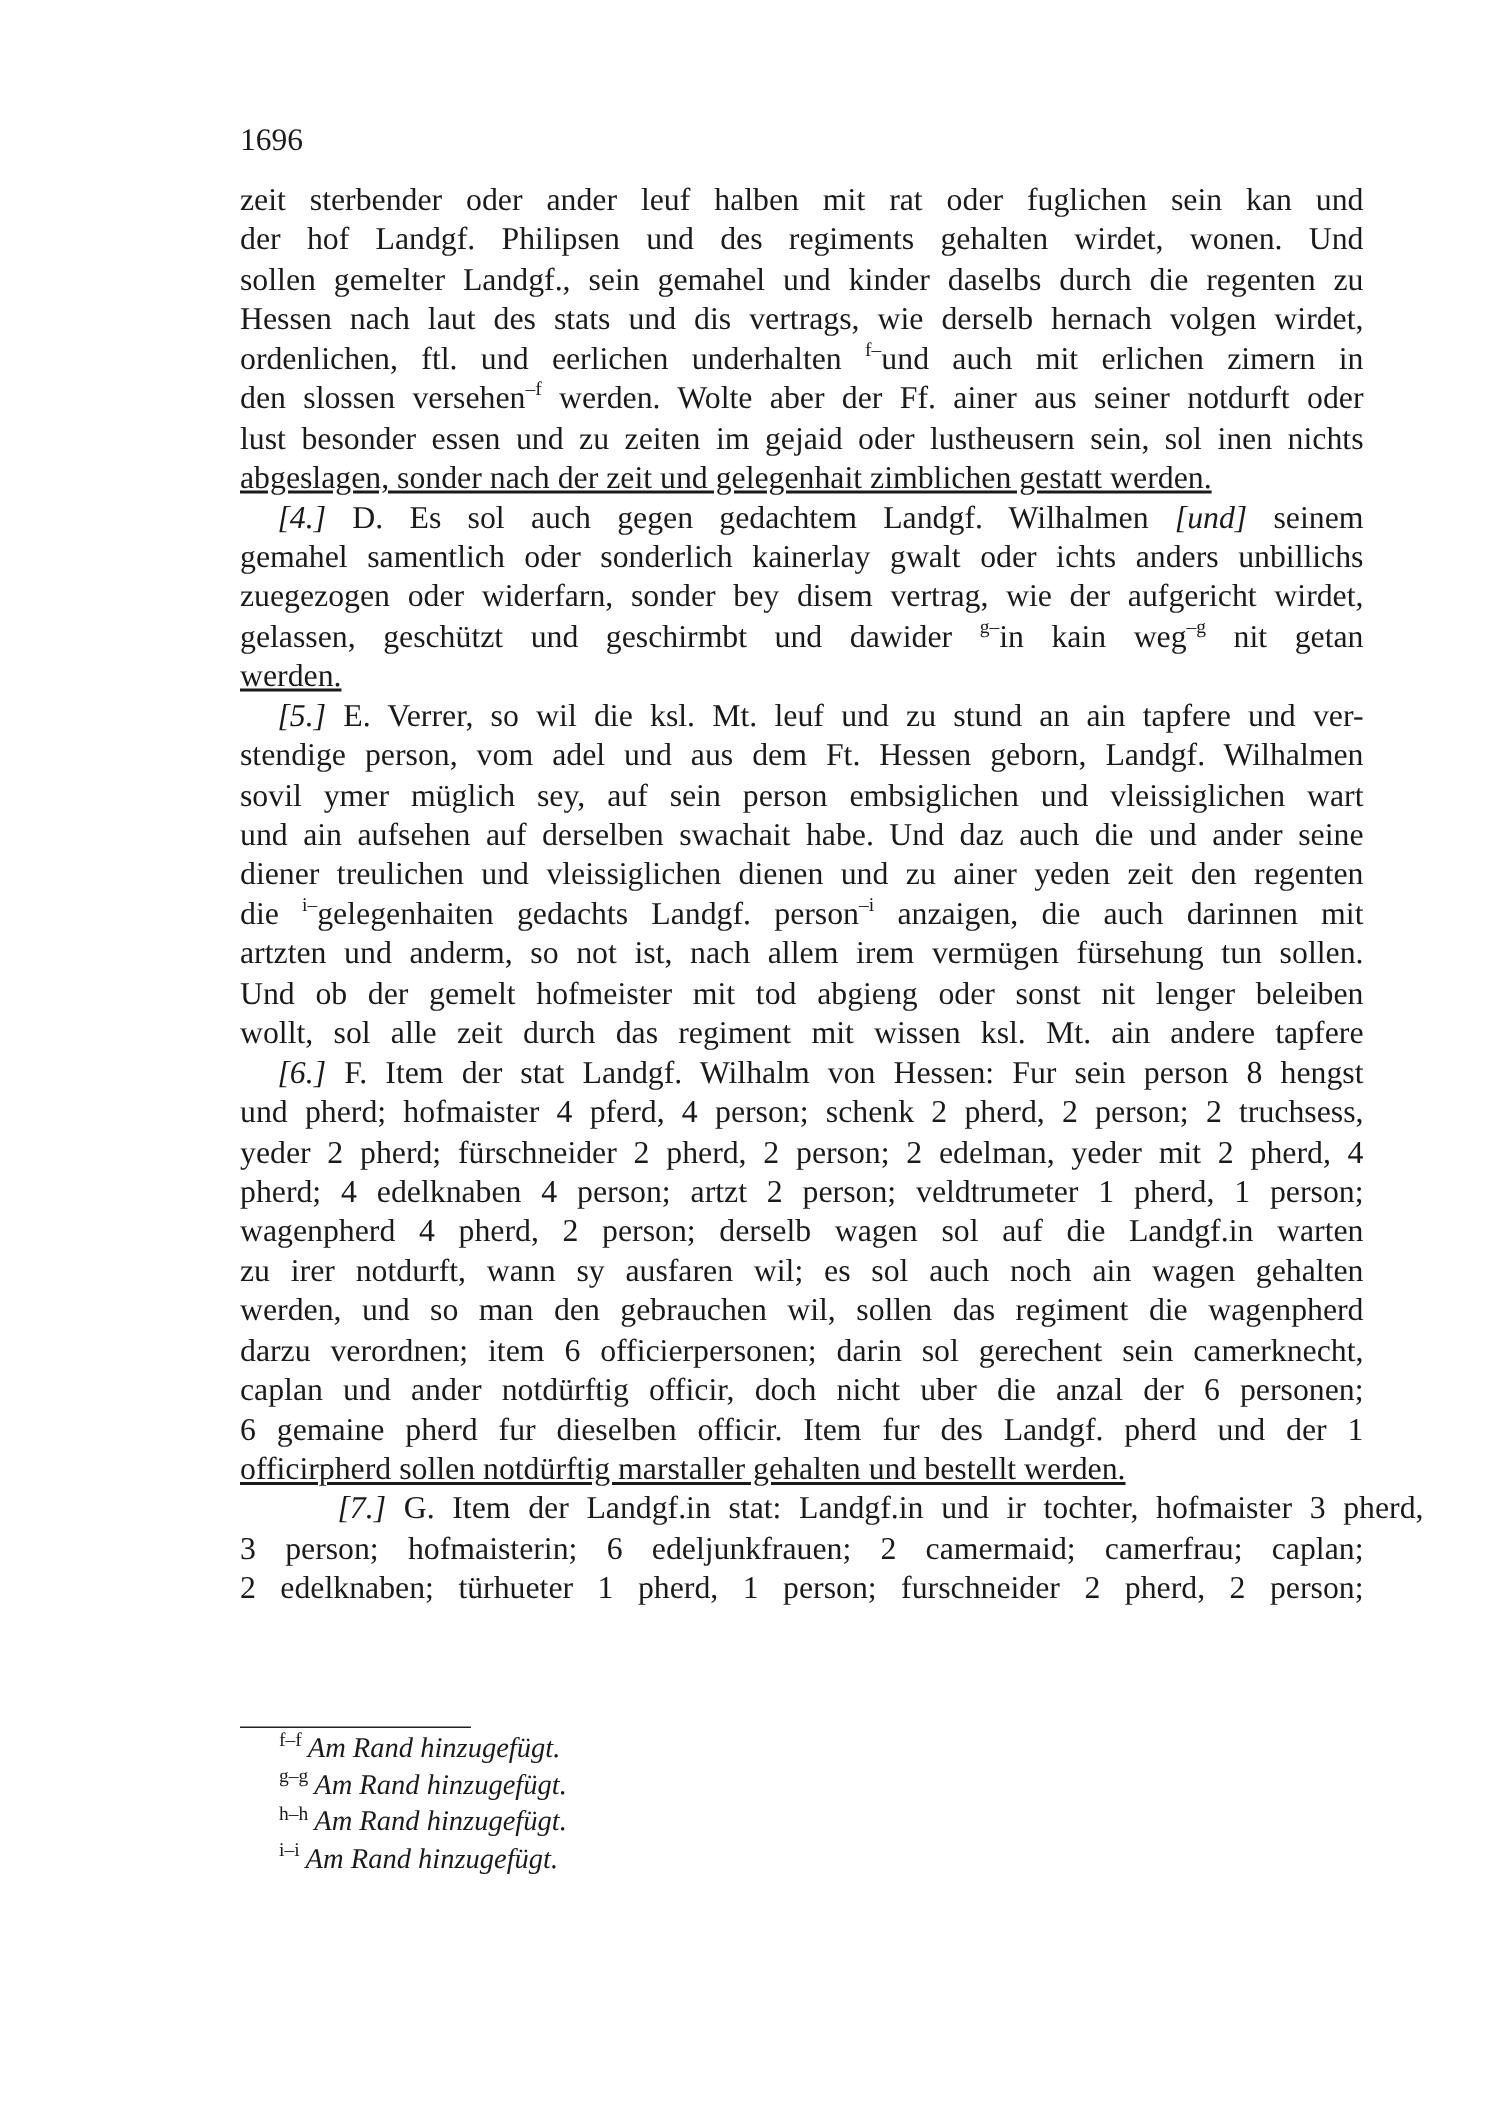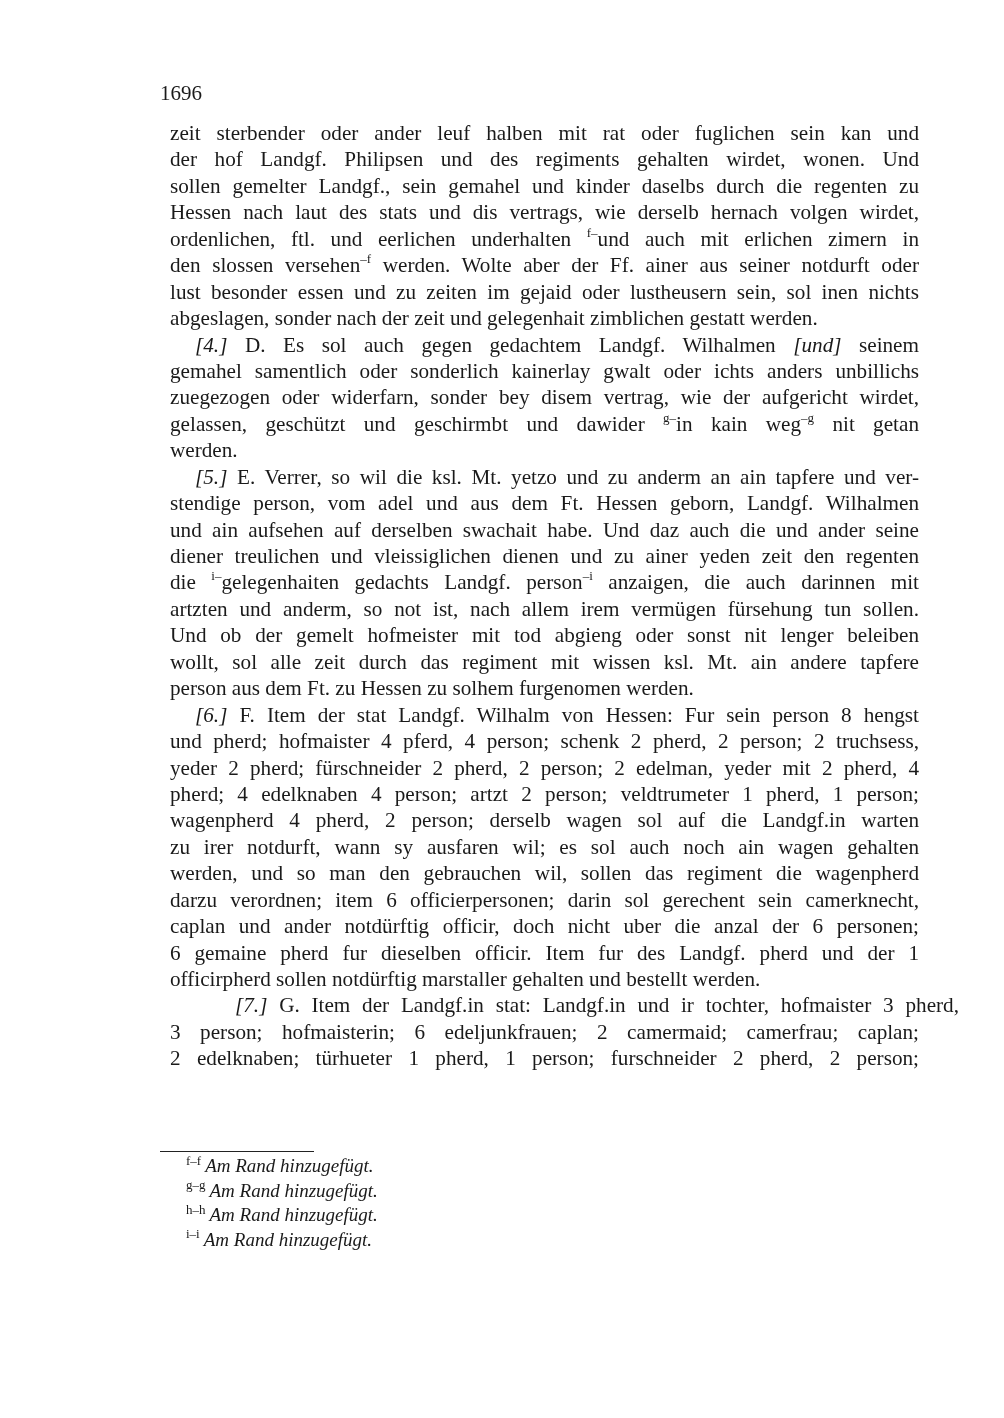--- a/index.html
+++ b/index.html
@@ -3,26 +3,26 @@
   <meta charset="utf-8">
   <style>
     html, body { margin: 0; padding: 0; background: #ffffff; }
     body { width: 1004px; height: 1418px; position: relative; overflow: hidden;
       font-family: "Liberation Serif", "DejaVu Serif", serif; color: #1a1a1a; }
     .page { position: absolute; left: 0; top: 0; width: 1004px; height: 992px; }
     .header { position: absolute; top: 80px; left: 160px; width: 750px; height: 26px;
       font-size: 21px; line-height: 26px; }
     .page-number { position: absolute; left: 0; top: 0; }
     .running-title { position: absolute; left: 210px; top: 0; }
-    .body-text { position: absolute; left: 170px; top: 120px; width: 749px; }
+    .body-text { position: absolute; left: 160px; top: 120px; width: 749px; }
     .line { display: block; height: 26.45px; line-height: 26.45px; font-size: 21.2px;
       text-align: justify; text-align-last: justify; white-space: nowrap; overflow: visible; }
     .line.last { text-align-last: left; }
     .line .fill { display: inline-block; width: 100%; text-align: justify; text-align-last: justify; }
-    .line.last .fill { text-align-last: left; }
+    .line.last .fill { text-align-last: left; text-decoration: underline; }
     .indent { padding-left: 25px; }
     .it { font-style: italic; }
     sup { font-size: 13px; line-height: 0; position: relative; top: -1px; vertical-align: super; }
     .footnote-rule { position: absolute; left: 160px; top: 1151px; width: 154px; height: 1px; background: #222; }
     .footnotes { position: absolute; left: 186px; top: 1154px; }
     .fn { display: block; height: 24.5px; line-height: 24.5px; font-size: 19px; white-space: nowrap; }
     .fn .mark { font-size: 13px; vertical-align: super; line-height: 0; margin-right: 4px; }
     .fn .txt { font-style: italic; }
   </style>
 </head>
@@ -40,29 +40,29 @@
       <div class="line"><span class="fill"><span>Hessen nach laut des stats und dis vertrags, wie derselb hernach volgen wirdet,</span></span></div>
       <div class="line"><span class="fill"><span>ordenlichen, ftl. und eerlichen underhalten </span><sup>f–</sup><span>und auch mit erlichen zimern in</span></span></div>
       <div class="line"><span class="fill"><span>den slossen versehen</span><sup>–f</sup><span> werden. Wolte aber der Ff. ainer aus seiner notdurft oder</span></span></div>
       <div class="line"><span class="fill"><span>lust besonder essen und zu zeiten im gejaid oder lustheusern sein, sol inen nichts</span></span></div>
       <div class="line last"><span class="fill"><span>abgeslagen, sonder nach der zeit und gelegenhait zimblichen gestatt werden.</span></span></div>
       <div class="line indent"><span class="fill" style="width: calc(100%);"><span class="it">[4.]</span><span> D. Es sol auch gegen gedachtem Landgf. Wilhalmen </span><span class="it">[und]</span><span> seinem</span></span></div>
       <div class="line"><span class="fill"><span>gemahel samentlich oder sonderlich kainerlay gwalt oder ichts anders unbillichs</span></span></div>
       <div class="line"><span class="fill"><span>zuegezogen oder widerfarn, sonder bey disem vertrag, wie der aufgericht wirdet,</span></span></div>
       <div class="line"><span class="fill"><span>gelassen, geschützt und geschirmbt und dawider </span><sup>g–</sup><span>in kain weg</span><sup>–g</sup><span> nit getan</span></span></div>
       <div class="line last"><span class="fill"><span>werden.</span></span></div>
-      <div class="line indent"><span class="fill" style="width: calc(100%);"><span class="it">[5.]</span><span> E. Verrer, so wil die ksl. Mt. yetzo und zu anderm an ain tapfere und ver-</span></span></div>
+      <div class="line indent"><span class="fill" style="width: calc(100%);"><span class="it">[5.]</span><span> E. Verrer, so wil die ksl. Mt. leuf und zu stund an ain tapfere und ver-</span></span></div>
       <div class="line"><span class="fill"><span>stendige person, vom adel und aus dem Ft. Hessen geborn, Landgf. Wilhalmen</span></span></div>
+      <div class="line"><span class="fill"><span>sovil ymer müglich sey, auf sein person embsiglichen und vleissiglichen wart</span></span></div>
       <div class="line"><span class="fill"><span>und ain aufsehen auf derselben swachait habe. Und daz auch die und ander seine</span></span></div>
       <div class="line"><span class="fill"><span>diener treulichen und vleissiglichen dienen und zu ainer yeden zeit den regenten</span></span></div>
       <div class="line"><span class="fill"><span>die </span><sup>i–</sup><span>gelegenhaiten gedachts Landgf. person</span><sup>–i</sup><span> anzaigen, die auch darinnen mit</span></span></div>
       <div class="line"><span class="fill"><span>artzten und anderm, so not ist, nach allem irem vermügen fürsehung tun sollen.</span></span></div>
       <div class="line"><span class="fill"><span>Und ob der gemelt hofmeister mit tod abgieng oder sonst nit lenger beleiben</span></span></div>
       <div class="line"><span class="fill"><span>wollt, sol alle zeit durch das regiment mit wissen ksl. Mt. ain andere tapfere</span></span></div>
-      <div class="line last"><span class="fill"><span>person aus dem Ft. zu Hessen zu solhem furgenomen werden.</span></span></div>
       <div class="line indent"><span class="fill" style="width: calc(100%);"><span class="it">[6.]</span><span> F. Item der stat Landgf. Wilhalm von Hessen: Fur sein person 8 hengst</span></span></div>
       <div class="line"><span class="fill"><span>und pherd; hofmaister 4 pferd, 4 person; schenk 2 pherd, 2 person; 2 truchsess,</span></span></div>
       <div class="line"><span class="fill"><span>yeder 2 pherd; fürschneider 2 pherd, 2 person; 2 edelman, yeder mit 2 pherd, 4</span></span></div>
       <div class="line"><span class="fill"><span>pherd; 4 edelknaben 4 person; artzt 2 person; veldtrumeter 1 pherd, 1 person;</span></span></div>
       <div class="line"><span class="fill"><span>wagenpherd 4 pherd, 2 person; derselb wagen sol auf die Landgf.in warten</span></span></div>
       <div class="line"><span class="fill"><span>zu irer notdurft, wann sy ausfaren wil; es sol auch noch ain wagen gehalten</span></span></div>
       <div class="line"><span class="fill"><span>werden, und so man den gebrauchen wil, sollen das regiment die wagenpherd</span></span></div>
       <div class="line"><span class="fill"><span>darzu verordnen; item 6 officierpersonen; darin sol gerechent sein camerknecht,</span></span></div>
       <div class="line"><span class="fill"><span>caplan und ander notdürftig officir, doch nicht uber die anzal der 6 personen;</span></span></div>
       <div class="line"><span class="fill"><span>6 gemaine pherd fur dieselben officir. Item fur des Landgf. pherd und der 1</span></span></div>

